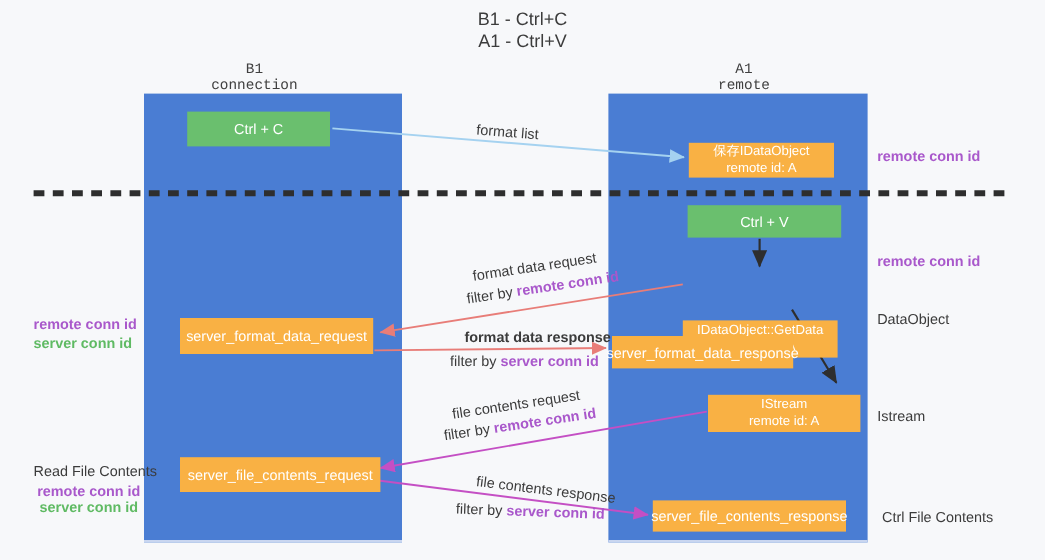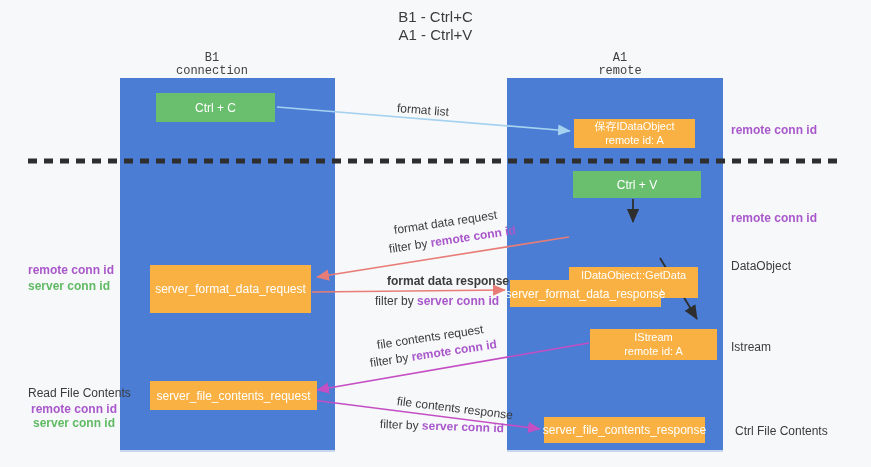--- a/index.html
+++ b/index.html
@@ -106,21 +106,21 @@
 
   <div class="node green" style="left:573px; top:171px; width:128px; height:27px;">
     <div>Ctrl + V</div>
   </div>
 
   <div class="node orange two-line" style="left:569px; top:226px; width:129px; height:31px;margin-top:41px;">
     <div>IDataObject::GetData</div>
     <div>remote id: A</div>
   </div>
 
-  <div class="node orange" style="left:150px; top:265px; width:161px; height:48px;">
+  <div class="node orange" style="left:150px; top:265px; width:161px; height:30px;">
     <div>server_format_data_request</div>
   </div>
 
   <div class="node orange" style="left:510px; top:280px; width:151px; height:27px;">
     <div>server_format_data_response</div>
   </div>
 
   <div class="node orange two-line" style="left:590px; top:329px; width:127px; height:31px;">
     <div>IStream</div>
     <div>remote id: A</div>

